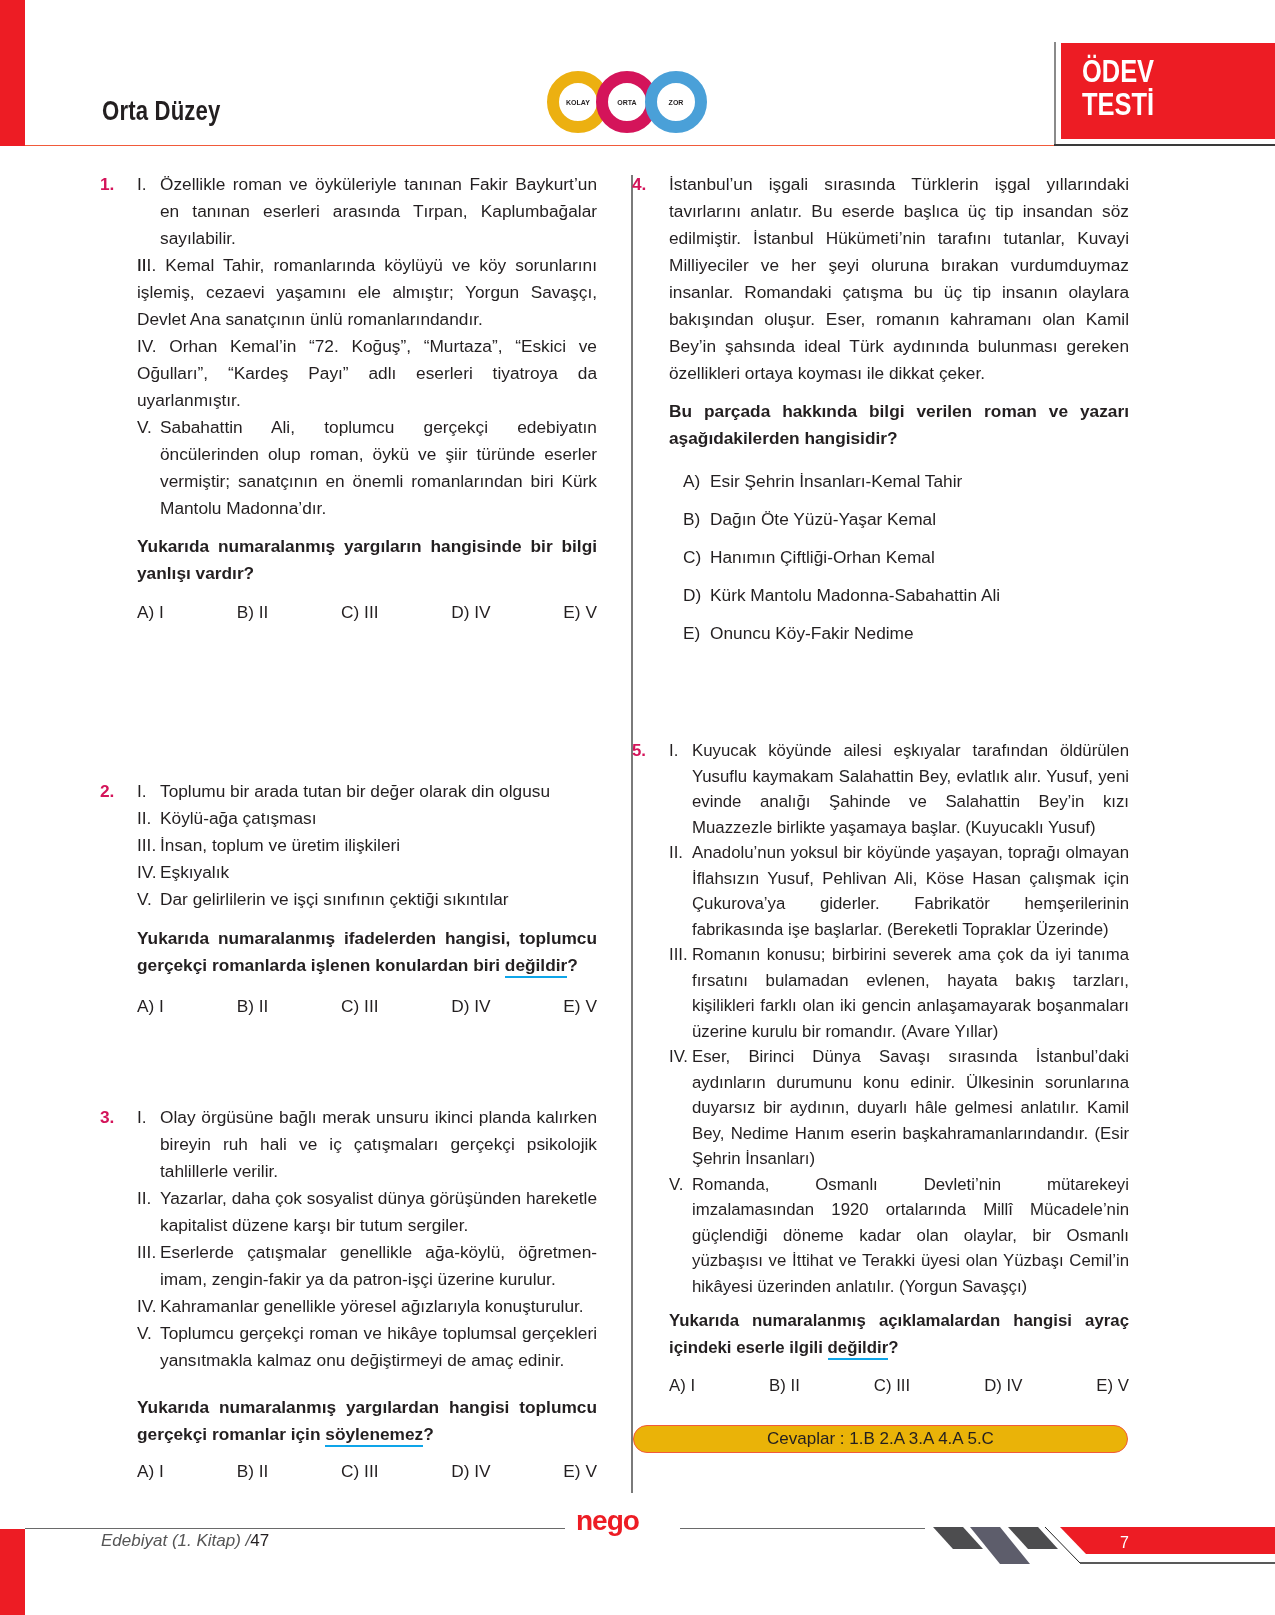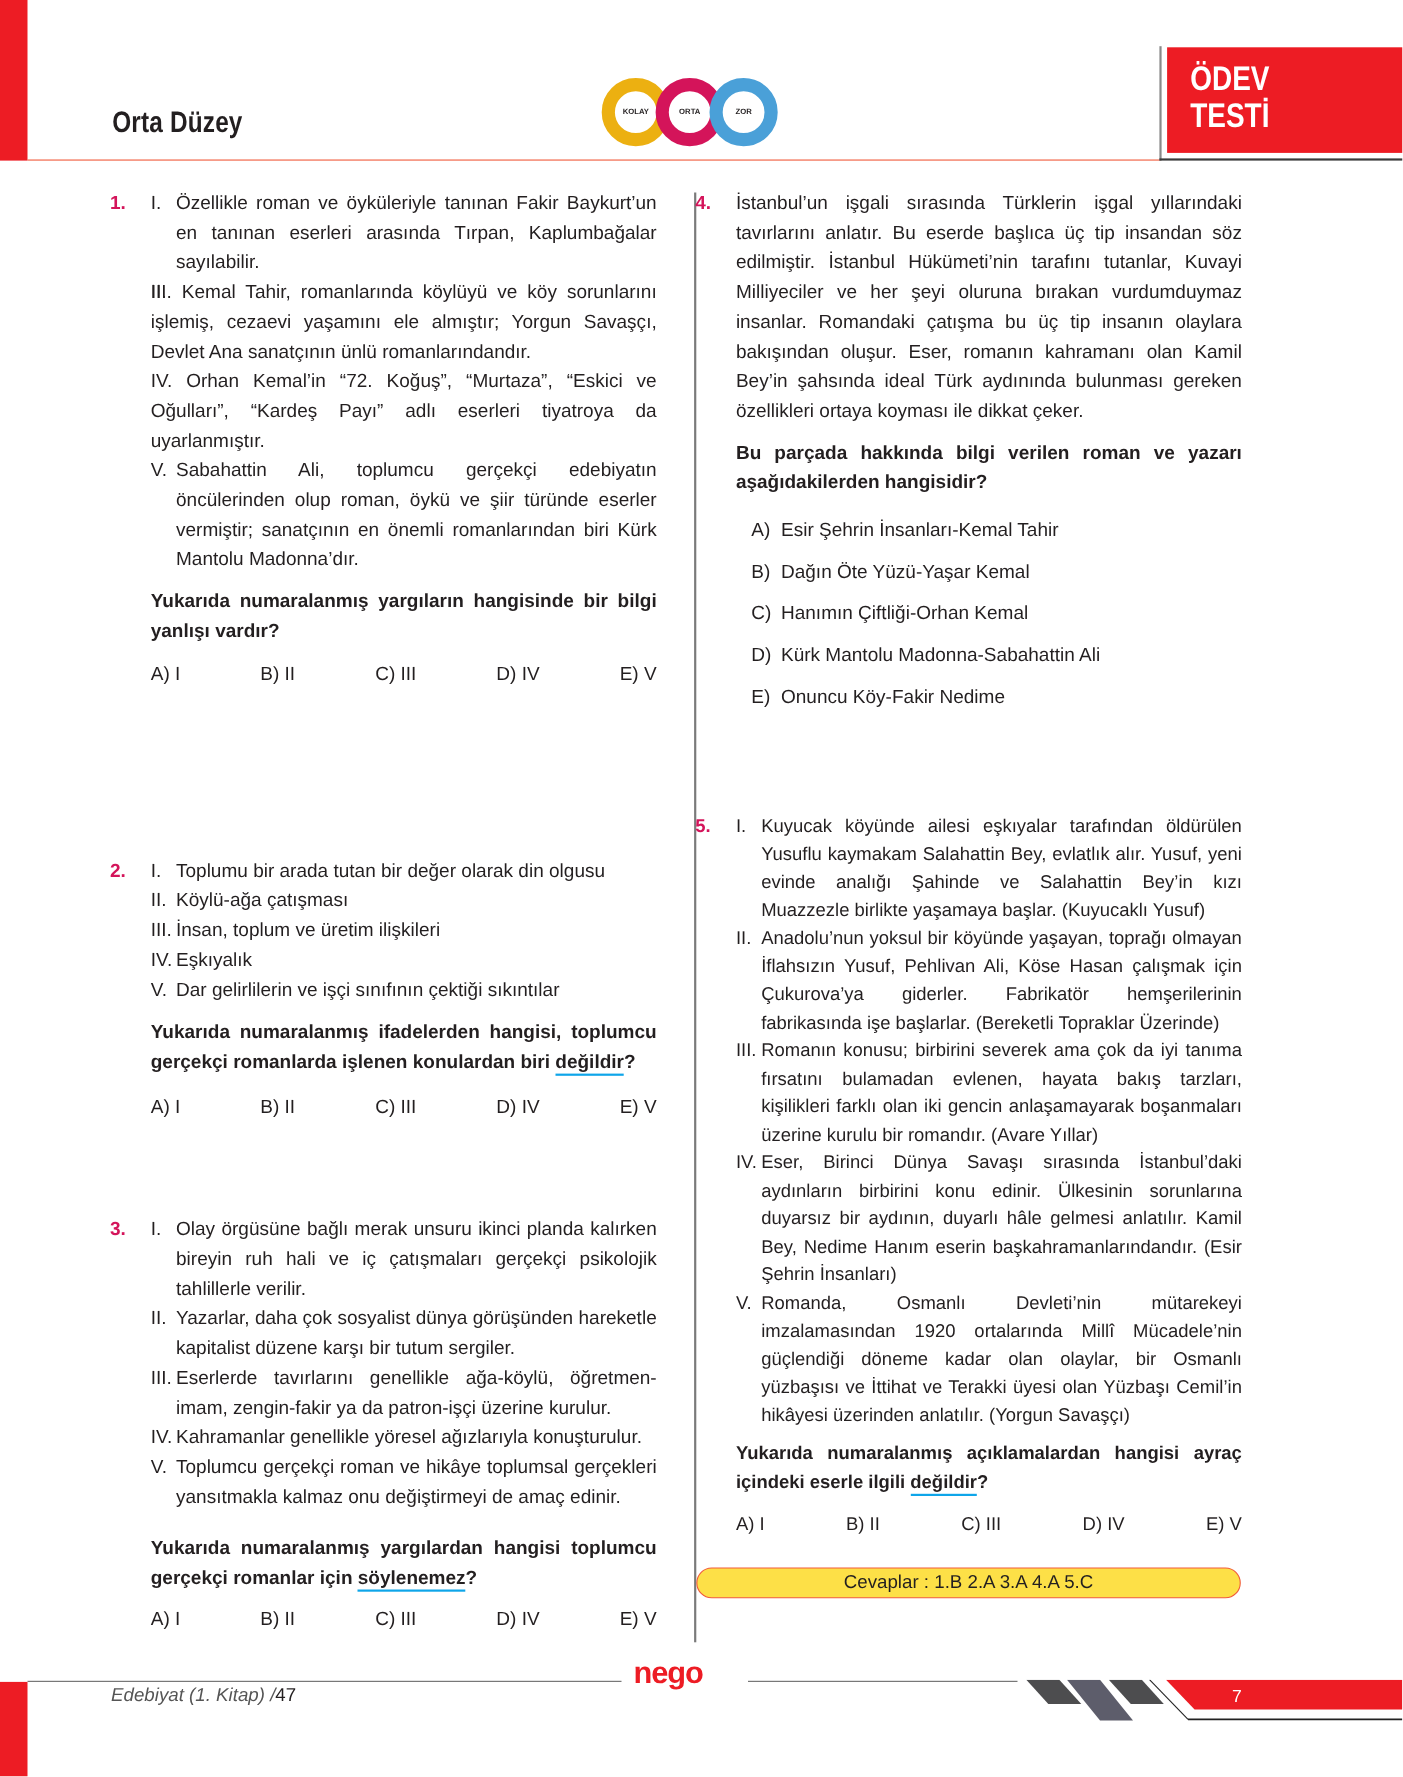--- a/index.html
+++ b/index.html
@@ -28,21 +28,21 @@
   .q .body { position: absolute; left: 37px; right: 0; top: 0; }
   .q .item { position: relative; padding-left: 23px; text-align: justify; }
   .q .item .roman { position: absolute; left: 0; top: 0; }
   .q p.lead { text-align: justify; }
   .q .prompt { font-weight: bold; text-align: justify; }
   .q .prompt u { text-decoration: none; border-bottom: 2px solid #0ea5e9; padding-bottom: 1px; }
   .opts-row { display: flex; justify-content: space-between; }
   .opts-col .opt { margin-bottom: 11px; }
   .opt-letter { display: inline-block; width: 27px; }
 
-  .answers { position: absolute; left: 633px; top: 1425px; width: 495px; height: 28px; background: #fde047; border: 1.5px solid #f15a3a; border-radius: 14px; font-size: 17px; text-align: center; line-height: 25px; }
+  .answers { position: absolute; left: 633px; top: 1425px; width: 495px; height: 28px; background: #eab308; border: 1.5px solid #f15a3a; border-radius: 14px; font-size: 17px; text-align: center; line-height: 25px; }
 
   .footer-line-left { position: absolute; left: 25px; top: 1528px; width: 540px; height: 1px; background: #6a6a6a; }
   .footer-line-mid { position: absolute; left: 680px; top: 1528px; width: 245px; height: 1px; background: #6a6a6a; }
   .footer-left { position: absolute; left: 101px; top: 1531px; font-size: 17px; font-style: italic; color: #555; }
   .footer-left b { font-style: normal; font-weight: normal; color:#231f20; }
   .logo { position: absolute; left: 576px; top: 1505px; font-size: 28px; font-weight: bold; color: #ed1c24; letter-spacing: -1px; }
   .page-num { position: absolute; left: 1120px; top: 1534px; color: #fff; font-size: 16px; }
 </style>
 </head>
 <body>
@@ -110,21 +110,21 @@
       <span>E) V</span>
     </div>
   </div>
 </div>
 
 <div class="q" style="left:100px;top:1104px;width:497px;">
   <span class="num">3.</span>
   <div class="body">
     <div class="item"><span class="roman">I.</span><span>Olay örgüsüne bağlı merak unsuru ikinci planda kalırken bireyin ruh hali ve iç çatışmaları gerçekçi psikolojik tahlillerle verilir.</span></div>
     <div class="item"><span class="roman">II.</span><span>Yazarlar, daha çok sosyalist dünya görüşünden hareketle kapitalist düzene karşı bir tutum sergiler.</span></div>
-    <div class="item"><span class="roman">III.</span><span>Eserlerde tavırlarını genellikle ağa-köylü, öğretmen-imam, zengin-fakir ya da patron-işçi üzerine kurulur.</span></div>
+    <div class="item"><span class="roman">III.</span><span>Eserlerde çatışmalar genellikle ağa-köylü, öğretmen-imam, zengin-fakir ya da patron-işçi üzerine kurulur.</span></div>
     <div class="item"><span class="roman">IV.</span><span>Kahramanlar genellikle yöresel ağızlarıyla konuşturulur.</span></div>
     <div class="item"><span class="roman">V.</span><span>Toplumcu gerçekçi roman ve hikâye toplumsal gerçekleri yansıtmakla kalmaz onu değiştirmeyi de amaç edinir.</span></div>
     <p class="prompt" style="margin-top:20px;"><span>Yukarıda numaralanmış yargılardan hangisi toplumcu gerçekçi romanlar için </span><u>söylenemez</u><span>?</span></p>
     <div class="opts-row" style="margin-top:10px;">
       <span>A) I</span>
       <span>B) II</span>
       <span>C) III</span>
       <span>D) IV</span>
       <span>E) V</span>
     </div>
@@ -145,21 +145,21 @@
     </div>
   </div>
 </div>
 
 <div class="q" style="left:632px;top:738px;width:497px;font-size:16.8px;line-height:25.5px;">
   <span class="num">5.</span>
   <div class="body">
     <div class="item"><span class="roman">I.</span><span>Kuyucak köyünde ailesi eşkıyalar tarafından öldürülen Yusuflu kaymakam Salahattin Bey, evlatlık alır. Yusuf, yeni evinde analığı Şahinde ve Salahattin Bey’in kızı Muazzezle birlikte yaşamaya başlar. (Kuyucaklı Yusuf)</span></div>
     <div class="item"><span class="roman">II.</span><span>Anadolu’nun yoksul bir köyünde yaşayan, toprağı olmayan İflahsızın Yusuf, Pehlivan Ali, Köse Hasan çalışmak için Çukurova’ya giderler. Fabrikatör hemşerilerinin fabrikasında işe başlarlar. (Bereketli Topraklar Üzerinde)</span></div>
     <div class="item"><span class="roman">III.</span><span>Romanın konusu; birbirini severek ama çok da iyi tanıma fırsatını bulamadan evlenen, hayata bakış tarzları, kişilikleri farklı olan iki gencin anlaşamayarak boşanmaları üzerine kurulu bir romandır. (Avare Yıllar)</span></div>
-    <div class="item"><span class="roman">IV.</span><span>Eser, Birinci Dünya Savaşı sırasında İstanbul’daki aydınların birbirini konu edinir. Ülkesinin sorunlarına duyarsız bir aydının, duyarlı hâle gelmesi anlatılır. Kamil Bey, Nedime Hanım eserin başkahramanlarındandır. (Esir Şehrin İnsanları)</span></div>
+    <div class="item"><span class="roman">IV.</span><span>Eser, Birinci Dünya Savaşı sırasında İstanbul’daki aydınların durumunu konu edinir. Ülkesinin sorunlarına duyarsız bir aydının, duyarlı hâle gelmesi anlatılır. Kamil Bey, Nedime Hanım eserin başkahramanlarındandır. (Esir Şehrin İnsanları)</span></div>
     <div class="item"><span class="roman">V.</span><span>Romanda, Osmanlı Devleti’nin mütarekeyi imzalamasından 1920 ortalarında Millî Mücadele’nin güçlendiği döneme kadar olan olaylar, bir Osmanlı yüzbaşısı ve İttihat ve Terakki üyesi olan Yüzbaşı Cemil’in hikâyesi üzerinden anlatılır. (Yorgun Savaşçı)</span></div>
     <p class="prompt" style="margin-top:8px;line-height:27px;"><span>Yukarıda numaralanmış açıklamalardan hangisi ayraç içindeki eserle ilgili </span><u>değildir</u><span>?</span></p>
     <div class="opts-row" style="margin-top:12px;">
       <span>A) I</span>
       <span>B) II</span>
       <span>C) III</span>
       <span>D) IV</span>
       <span>E) V</span>
     </div>
   </div>

